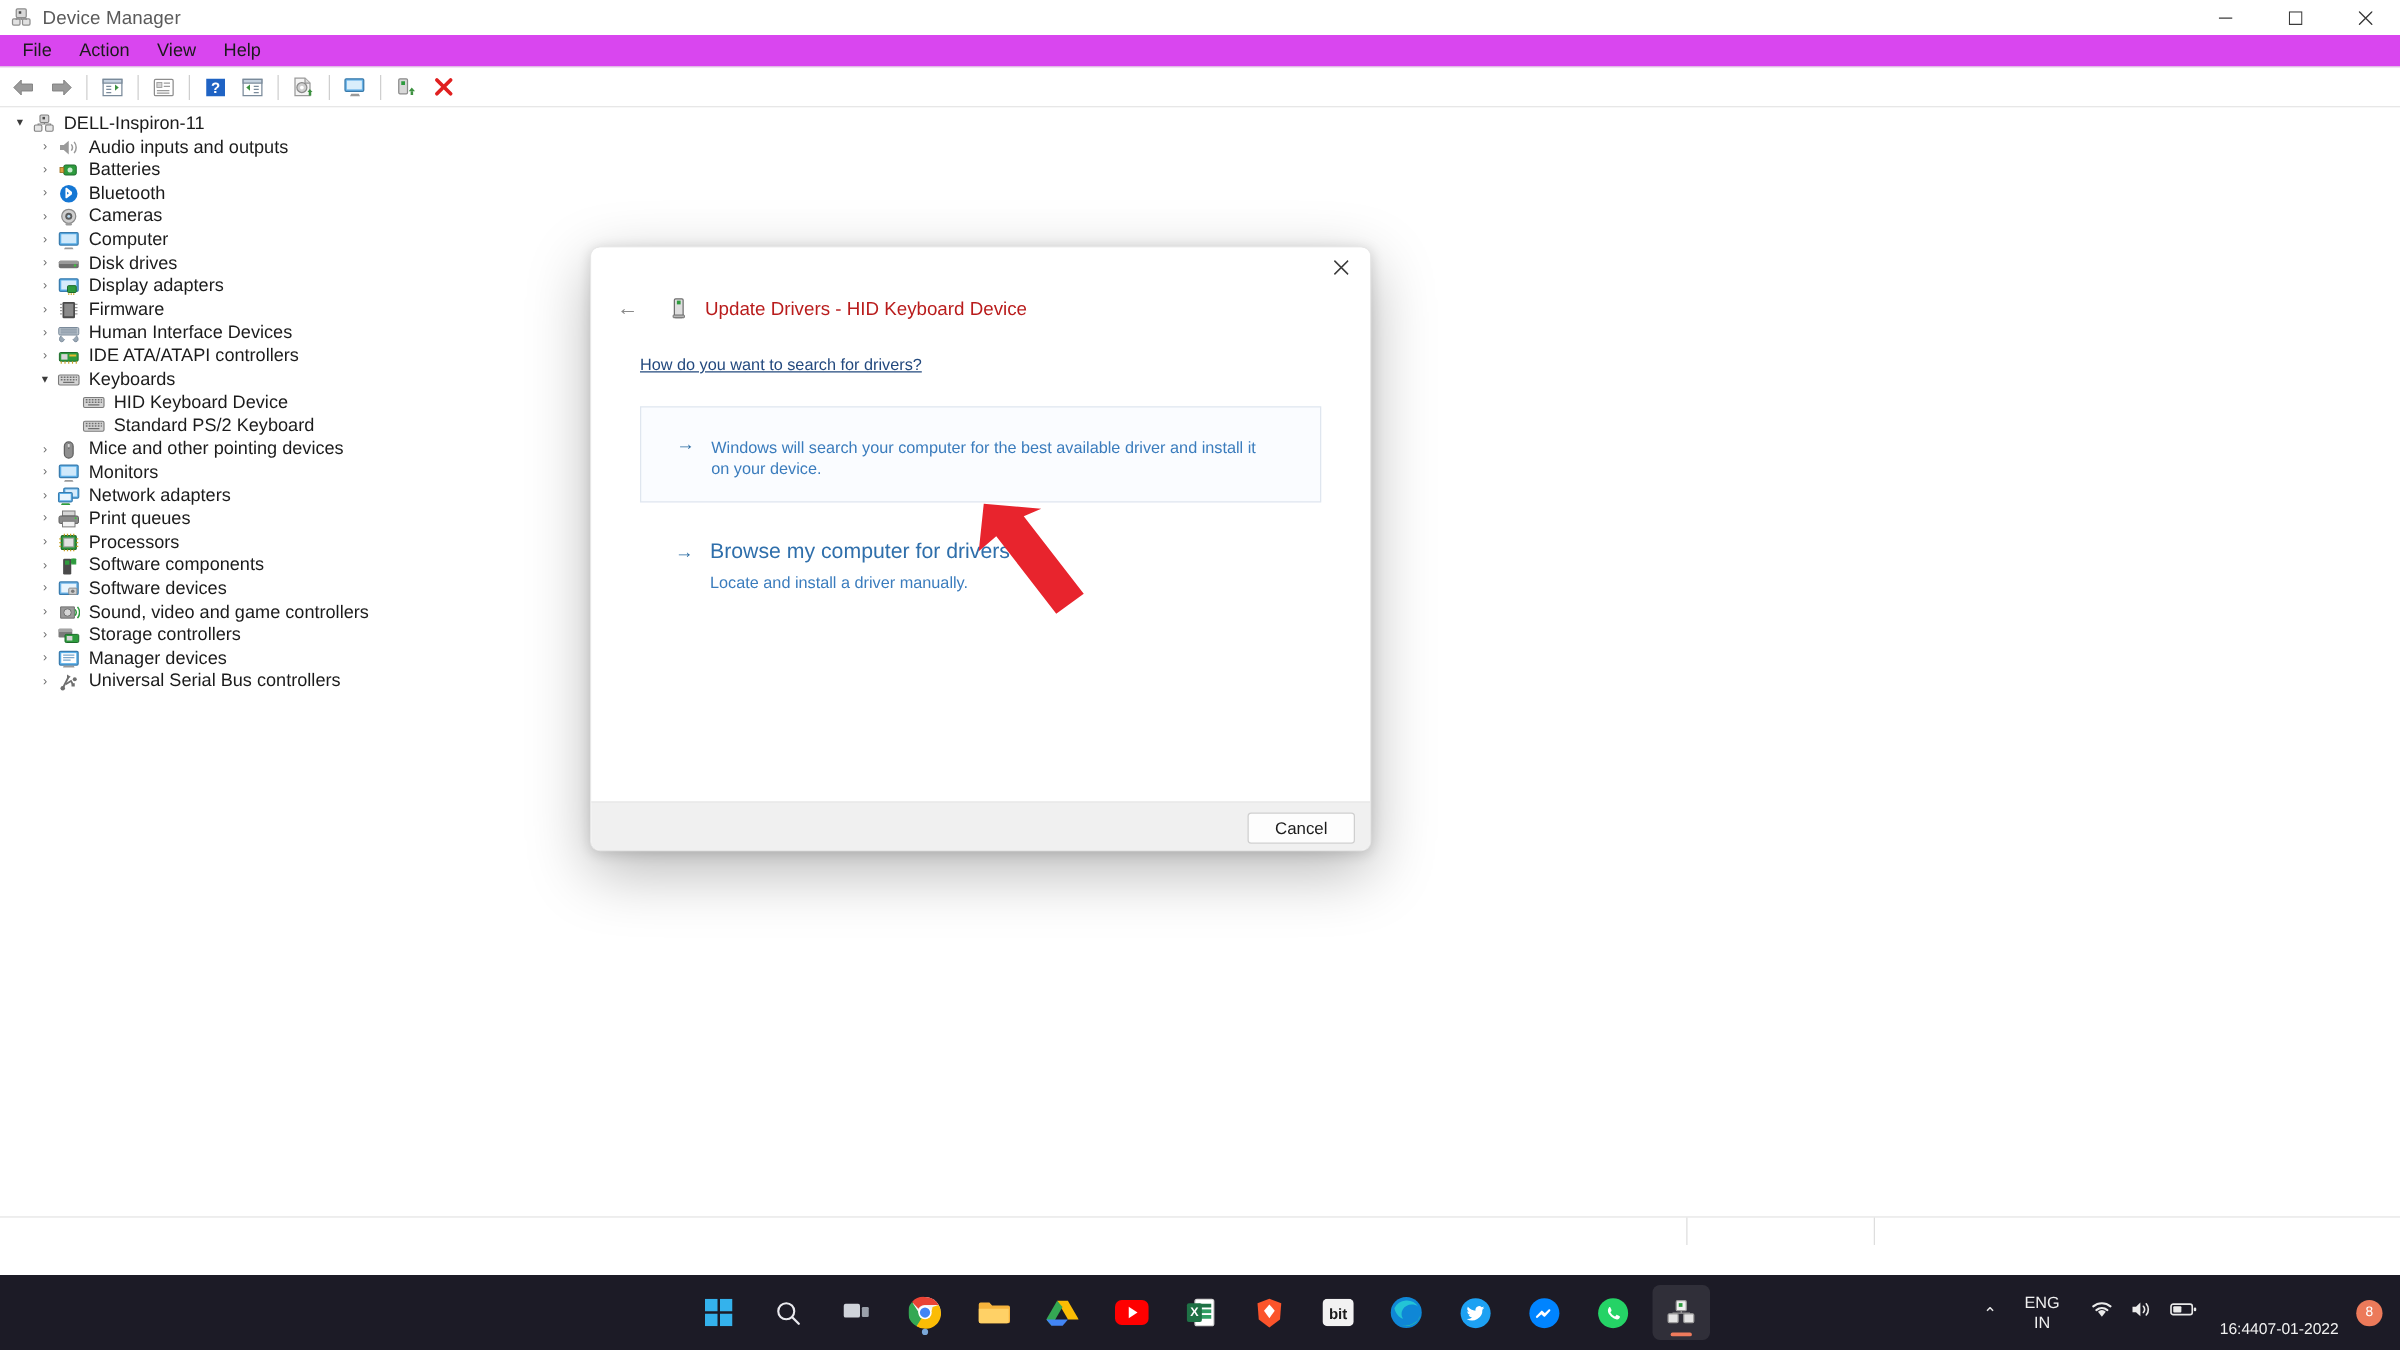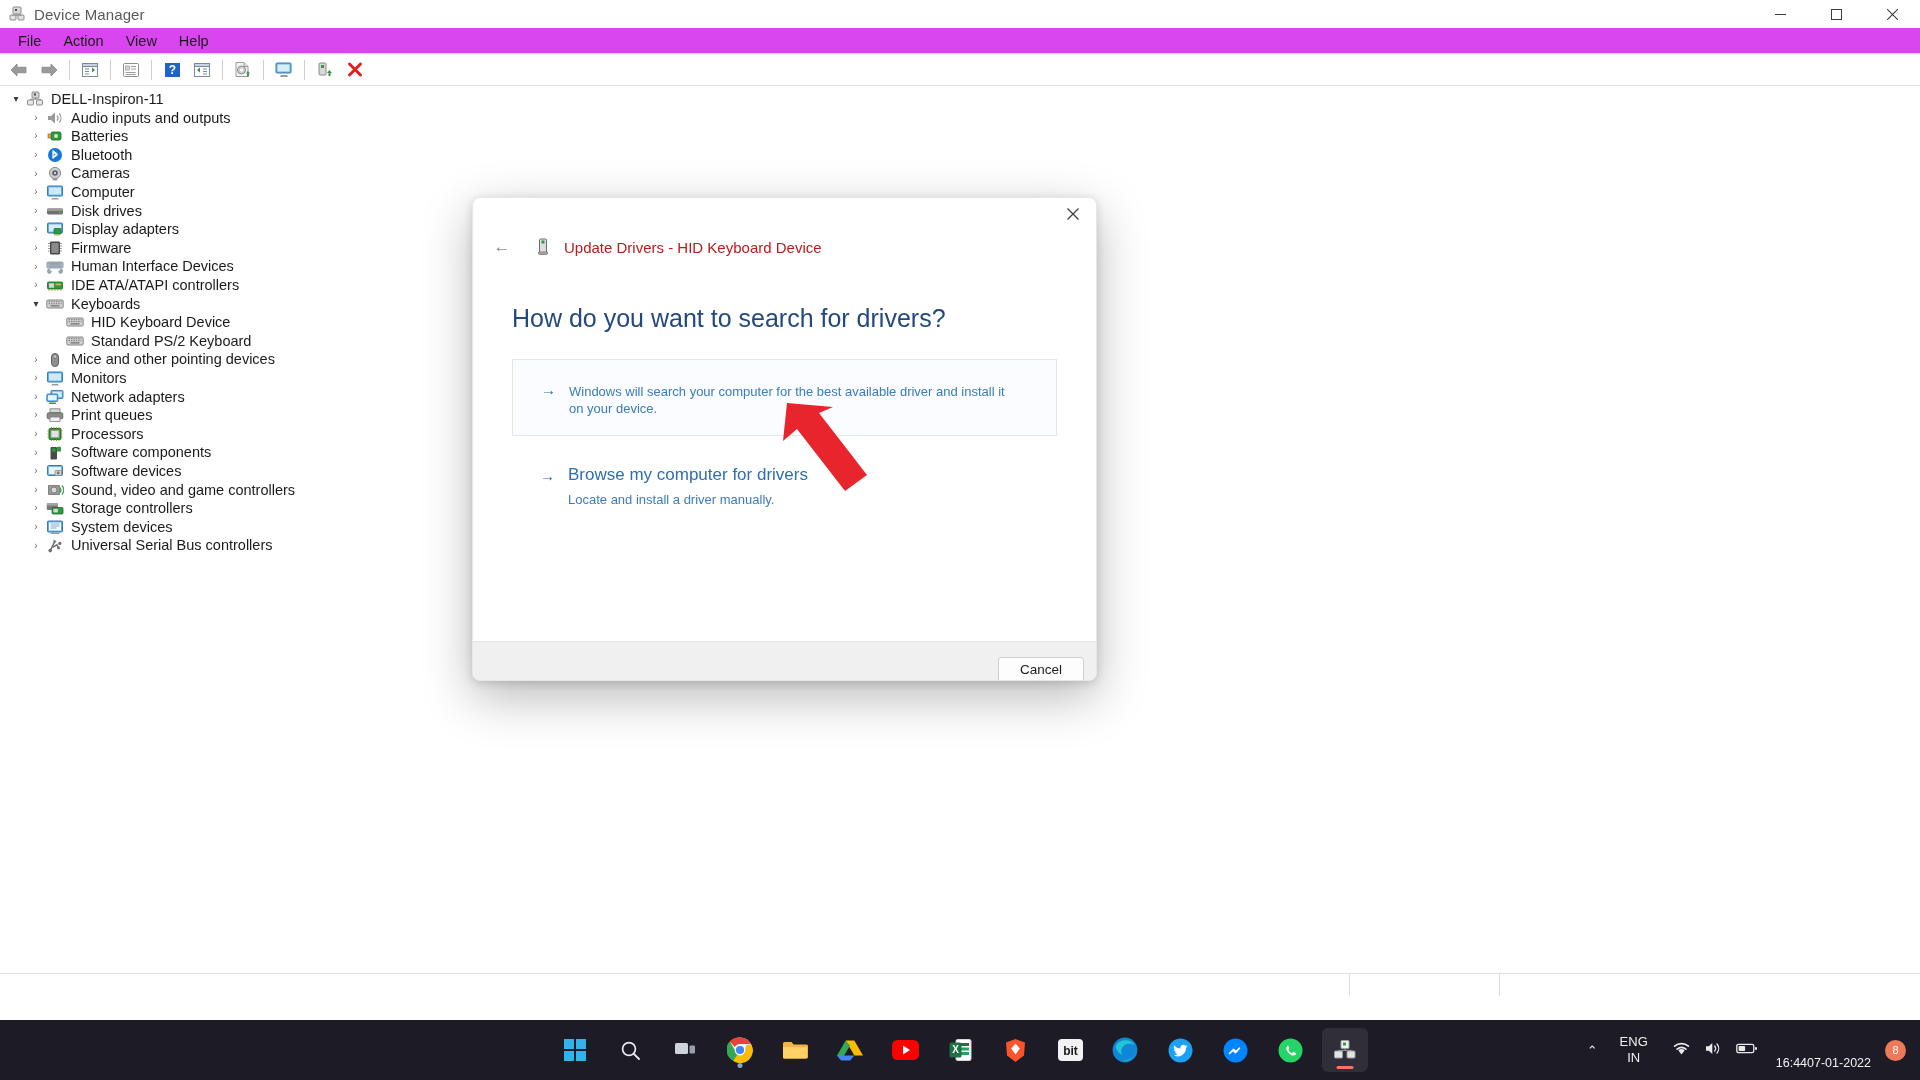--- a/index.html
+++ b/index.html
@@ -95,39 +95,39 @@
   .dlg-header {
     display: flex; align-items: center; padding-top: 36px; padding-left: 14px;
   }
   .dlg-back {
     width: 30px; height: 26px; display: flex; align-items: center; justify-content: center;
     color: #8a8a8a; font-size: 17px;
   }
   .dlg-hdr-icon { width: 20px; height: 20px; margin-left: 16px; margin-right: 11px; position: relative; }
   .dlg-hdr-title { font-size: 15px; color: #b91c1c; }
   .dlg-question {
-    margin-top: 44px; margin-left: 39px;
-    font-size: 25px; color: #23497e; font-weight: 400;
+    margin-top: 24px; margin-left: 39px;
+    font-size: 13px; color: #23497e; font-weight: 400; text-decoration: underline;
   }
   .option-card {
     margin: 26px 39px 0 39px; border: 1px solid #dfe6ef; background: #fafcff;
     padding: 18px 0 18px 0;
   }
   .option-plain { margin: 28px 39px 0 39px; }
   .opt-row { display: flex; padding-left: 28px; }
   .opt-arrow { color: #2b6ca3; font-size: 15px; width: 15px; flex: none; padding-top: 3px; }
   .opt-text { padding-left: 13px; }
   .opt-title { font-size: 17px; color: #2f6fab; line-height: 1.25; }
   .opt-desc {
     font-size: 13px; color: #3a7cbd; line-height: 1.32; margin-top: 5px;
     max-width: 452px;
   }
   .dlg-footer {
     height: 41px; background: #f0f0f0; border-top: 1px solid #e3e3e3;
-    display: flex; align-items: flex-end; justify-content: flex-end; padding-right: 12px;
+    display: flex; align-items: center; justify-content: flex-end; padding-right: 12px;
   }
   .dlg-cancel {
     width: 86px; height: 25px; background: #fdfdfd; border: 1px solid #cfcfcf;
     border-radius: 3px; font-size: 13.5px; color: #1b1b1b;
     display: flex; align-items: center; justify-content: center;
     font-family: "Liberation Sans", sans-serif;
   }
 
   
   .red-arrow { position: absolute; left: 775px; top: 395px; pointer-events: none; }
@@ -522,21 +522,21 @@
             <span class="node-label">Storage controllers</span>
           </div>
           <div class="tree-row lvl1">
             <span class="chev">›</span>
             <span class="node-icon"><svg width="18" height="16" viewBox="0 0 18 16">
                 <rect x="1.5" y="2" width="15" height="11" rx="1" fill="#5aafe8" stroke="#3a7cae" stroke-width="1"></rect>
                 <rect x="3" y="3.5" width="12" height="8" fill="#fff"></rect>
                 <path d="M4.5 5h9M4.5 7h9M4.5 9h6" stroke="#7aa7cc" stroke-width="1"></path>
                 <path d="M5 13.5h8l.7 1.5H4.3z" fill="#9a9a9a"></path>
               </svg></span>
-            <span class="node-label">System devices</span>
+            <span class="node-label">Manager devices</span>
           </div>
           <div class="tree-row lvl1">
             <span class="chev">›</span>
             <span class="node-icon"><svg width="18" height="16" viewBox="0 0 18 16">
                 <circle cx="4.2" cy="12.6" r="1.8" fill="#6f6f6f"></circle>
                 <path d="M4.2 12.6L9 3.2" stroke="#6f6f6f" stroke-width="1.5"></path>
                 <path d="M7.6 1.5l3 1.9-3 1.9z" fill="#6f6f6f"></path>
                 <path d="M6.6 9.4l4.2-2.6 1.5 2.6" stroke="#6f6f6f" stroke-width="1.4" fill="none"></path>
                 <rect x="11.2" y="8.6" width="2.6" height="2.6" fill="#6f6f6f"></rect>
                 <circle cx="13.8" cy="5.4" r="1.6" fill="#6f6f6f"></circle>

